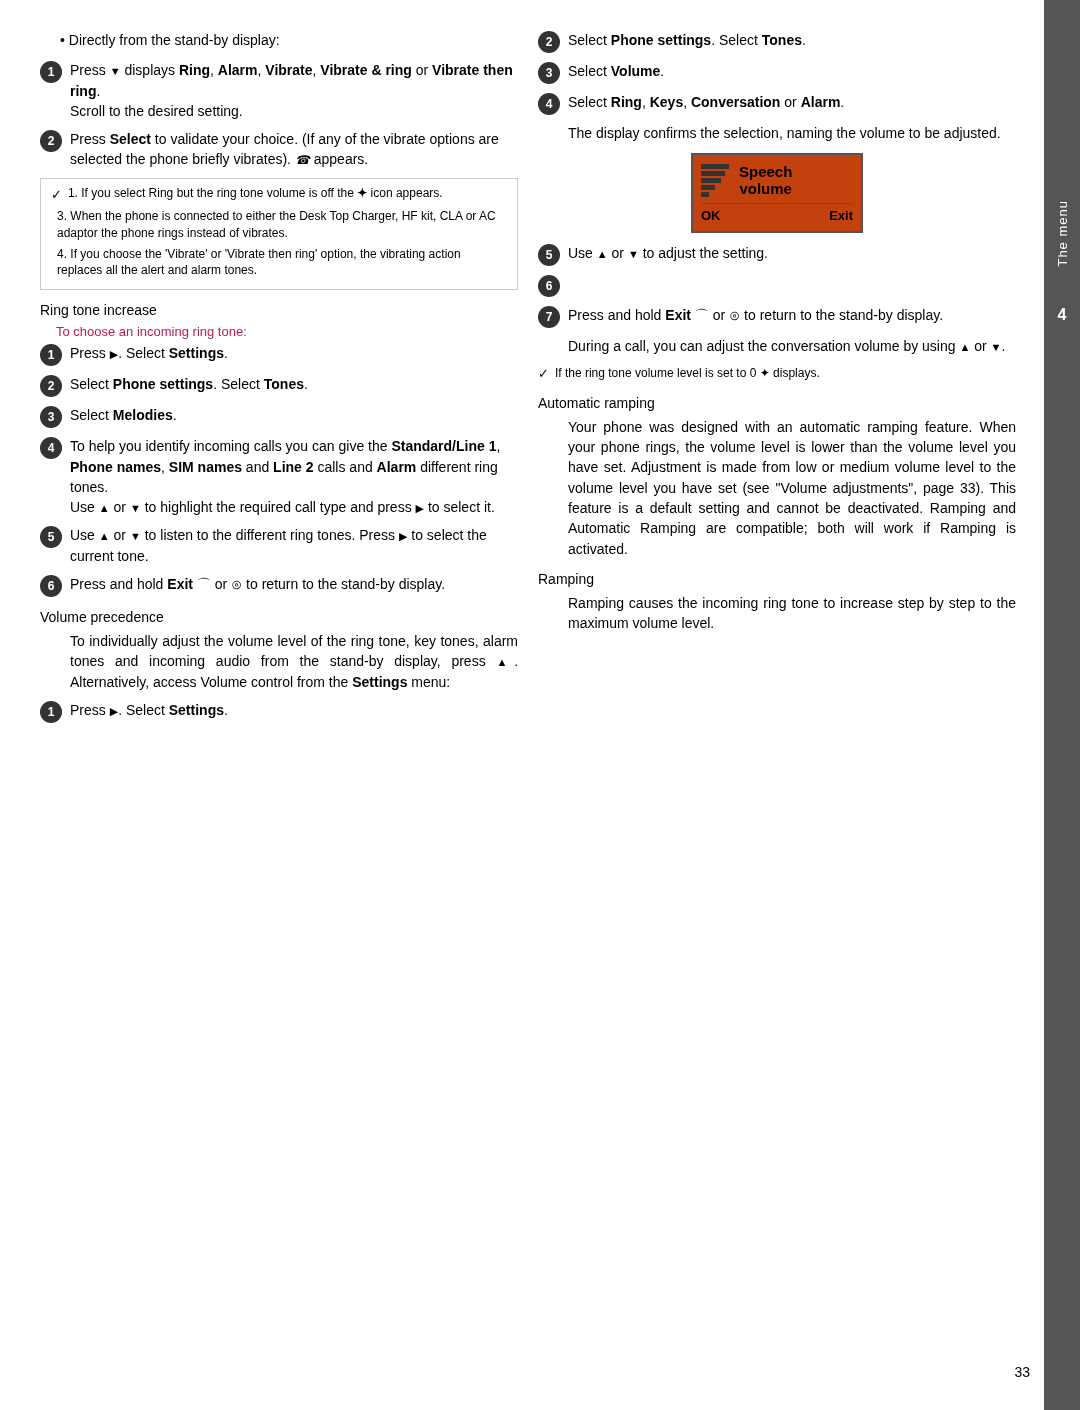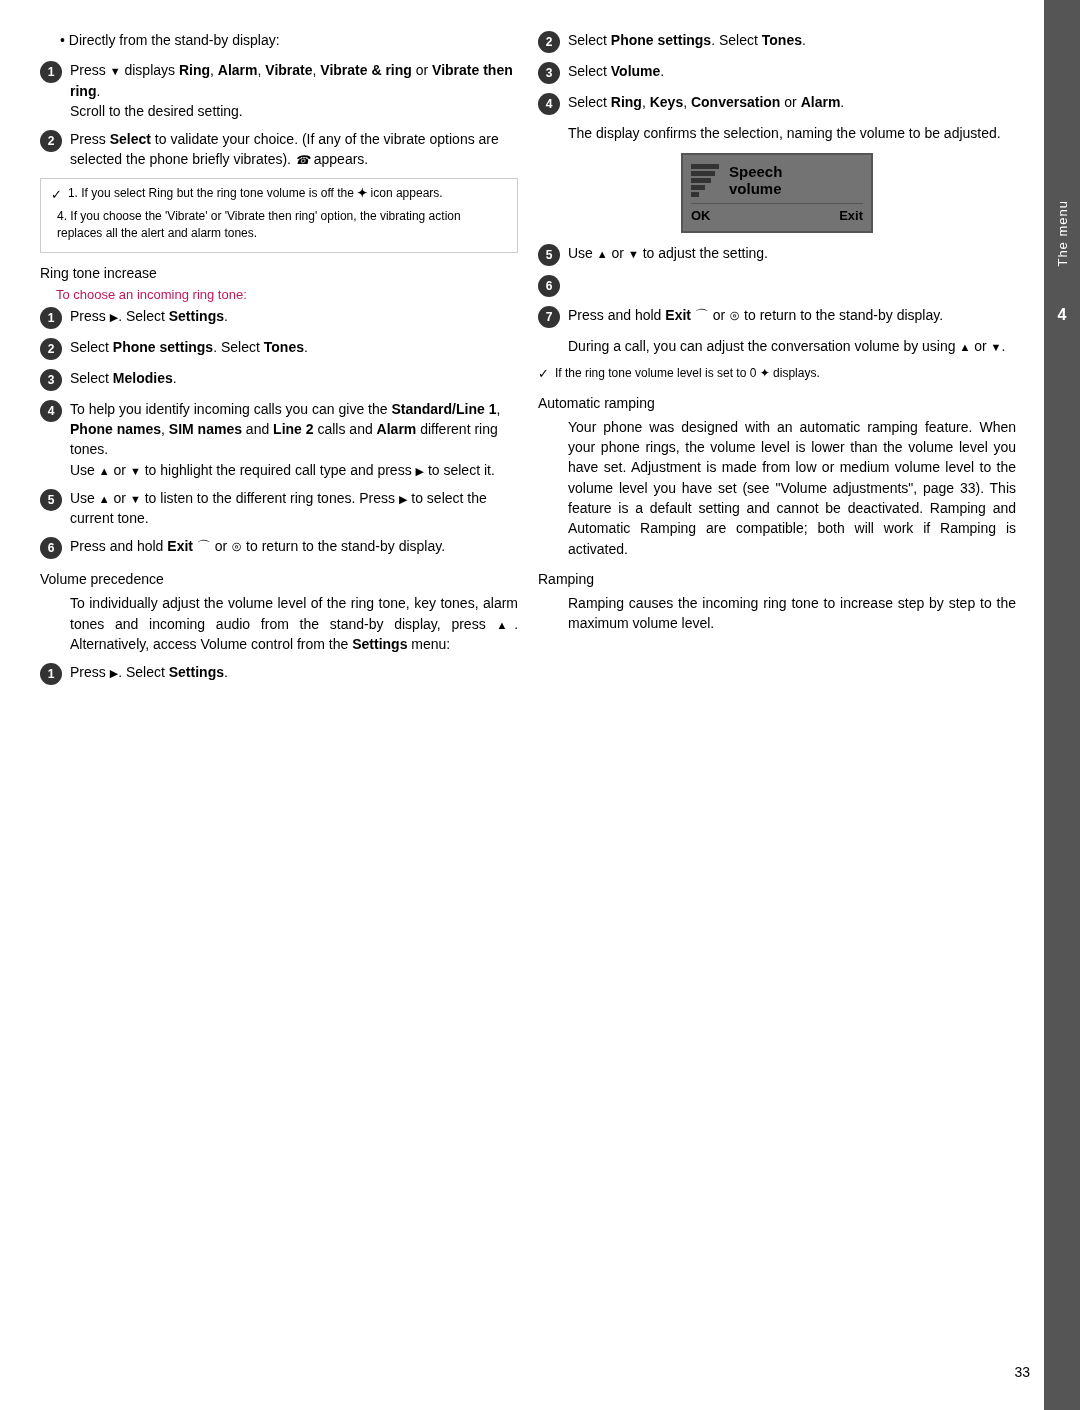--- a/index.html
+++ b/index.html
@@ -114,23 +114,24 @@
       font-size: 13px;
       font-weight: normal;
       margin-left: 16px;
       margin-bottom: 4px;
       color: #be185d;
     }
     .display-screen {
       border: 2px solid #555;
       padding: 8px;
       margin: 10px auto;
-      width: 192px;
-      background: #737373;
-      font-size: 13px;
+      width: 172px;
+      background: #c2410c;
+      font-size: 13px;
+      text-align: center;
     }
     .display-screen-inner {
       display: flex;
       align-items: center;
     }
     .volume-bars {
       display: flex;
       flex-direction: column;
       gap: 2px;
       margin-right: 10px;
@@ -216,20 +217,24 @@
         <span class="step-circle">2</span>
         <div class="step-content">
           Press <b>Select</b> to validate your choice. (If any of the vibrate options are selected the phone briefly vibrates). <span class="vibrate-icon">☎</span> appears.
         </div>
       </div>
 
       <div class="note-block">
         <div class="note-row">
           <span class="note-icon">✓</span>
           <span>1. If you select Ring but the ring tone volume is off the <b>✦</b> icon appears.</span>
+        </div>
+        <div class="note-row">
+          <span class="note-icon"> </span>
+          <span>3. When the phone is connected to either the Desk Top Charger, HF kit, CLA or AC adaptor the phone rings instead of vibrates.</span>
         </div>
         <div class="note-row">
           <span class="note-icon"> </span>
           <span>4. If you choose the 'Vibrate' or 'Vibrate then ring' option, the vibrating action replaces all the alert and alarm tones.</span>
         </div>
       </div>
 
       <div class="section-title">Ring tone increase</div>
       <div class="subsection-title">To choose an incoming ring tone:</div>
 

